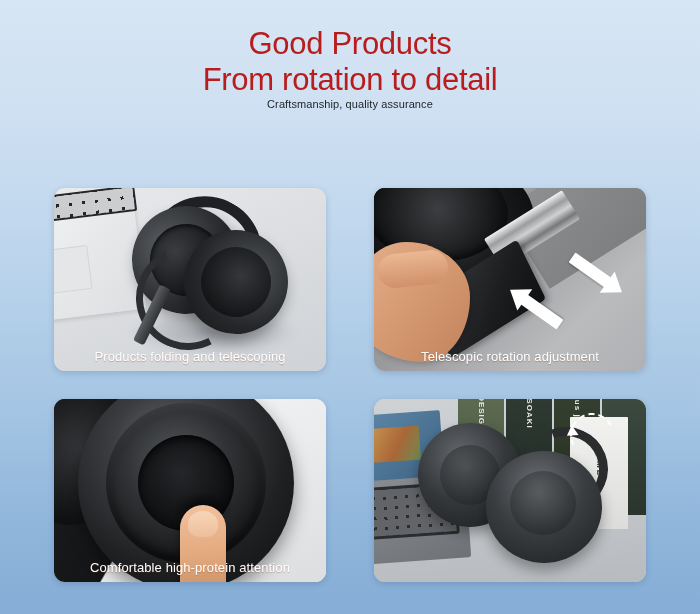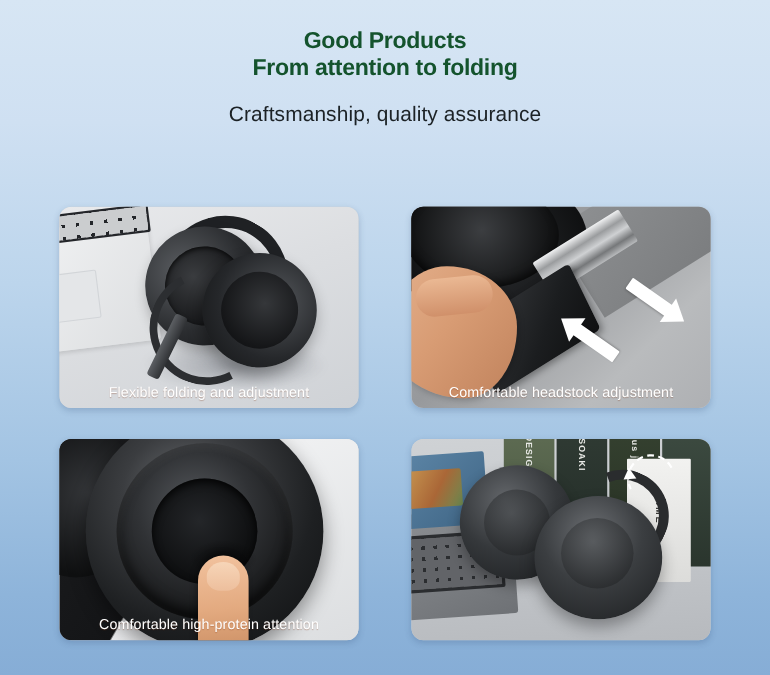--- a/index.html
+++ b/index.html
@@ -7,26 +7,26 @@
   body {
     font-family: "Liberation Sans", sans-serif;
     background: linear-gradient(180deg,#d7e6f4 0%, #cfe0f2 18%, #bcd5ec 42%, #a3c4e3 68%, #8eb4da 88%, #86add6 100%);
     overflow:hidden;
     position:relative;
   }
 
   
   .header { width:100%; padding-top:26px; text-align:center; }
   .headline {
-    font-size:21px; font-weight:bold; color:#14532d;
+    font-size:31px; font-weight:normal; color:#b91c1c;
     line-height:1.16; letter-spacing:-0.3px;
   }
   .headline .l2 { display:block; }
   .subtitle {
-    margin-top:19px; font-size:19px; color:#1c2226; font-weight:normal;
+    font-size:11px; color:#1c2226; font-weight:normal;
     letter-spacing:0.1px;
   }
 
   
   .grid {
     position:absolute; left:54px; top:188px;
     width:592px; height:398px;
     display:grid;
     grid-template-columns:272px 272px;
     grid-template-rows:183px 183px;
@@ -288,42 +288,42 @@
     border-top:6px solid transparent; border-bottom:6px solid transparent;
     border-right:10px solid #fff; transform:rotate(-35deg);
   }
 </style>
 </head>
 <body>
 
 <div class="header">
   <h1 class="headline">
     <span>Good Products</span>
-    <span class="l2">From attention to folding</span>
+    <span class="l2">From rotation to detail</span>
   </h1>
   <div class="subtitle">Craftsmanship, quality assurance</div>
 </div>
 
 <div class="grid">
 
   <div class="card">
     <div class="photo">
       <div class="c1-bg"></div>
       <div class="c1-laptop-base"></div>
       <div class="c1-keys"></div>
       <div class="c1-trackpad"></div>
       <div class="c1-shadow"></div>
       <div class="c1-band"></div>
       <div class="c1-cupA"></div>
       <div class="c1-band2"></div>
       <div class="c1-arm"></div>
       <div class="c1-cupB"></div>
     </div>
     <div class="caption">
-      <span class="caption-text">Flexible folding and adjustment</span>
+      <span class="caption-text">Products folding and telescoping</span>
     </div>
   </div>
 
   <div class="card">
     <div class="photo">
       <div class="c2-bg"></div>
       <div class="c2-plate"></div>
       <div class="c2-dark"></div>
       <div class="c2-pad"></div>
       <div class="c2-metal"></div>
@@ -331,21 +331,21 @@
       <div class="c2-hand"></div>
       <div class="c2-finger"></div>
       <div class="c2-arrow-wrap1">
           <div class="arrow-shape"></div>
         </div>
       <div class="c2-arrow-wrap2">
           <div class="arrow-shape"></div>
         </div>
     </div>
     <div class="caption">
-      <span class="caption-text">Comfortable headstock adjustment</span>
+      <span class="caption-text">Telescopic rotation adjustment</span>
     </div>
   </div>
 
   <div class="card">
     <div class="photo">
       <div class="c3-bg"></div>
       <div class="c3-white"></div>
       <div class="c3-cupback"></div>
       <div class="c3-cup"></div>
       <div class="c3-ring"></div>

